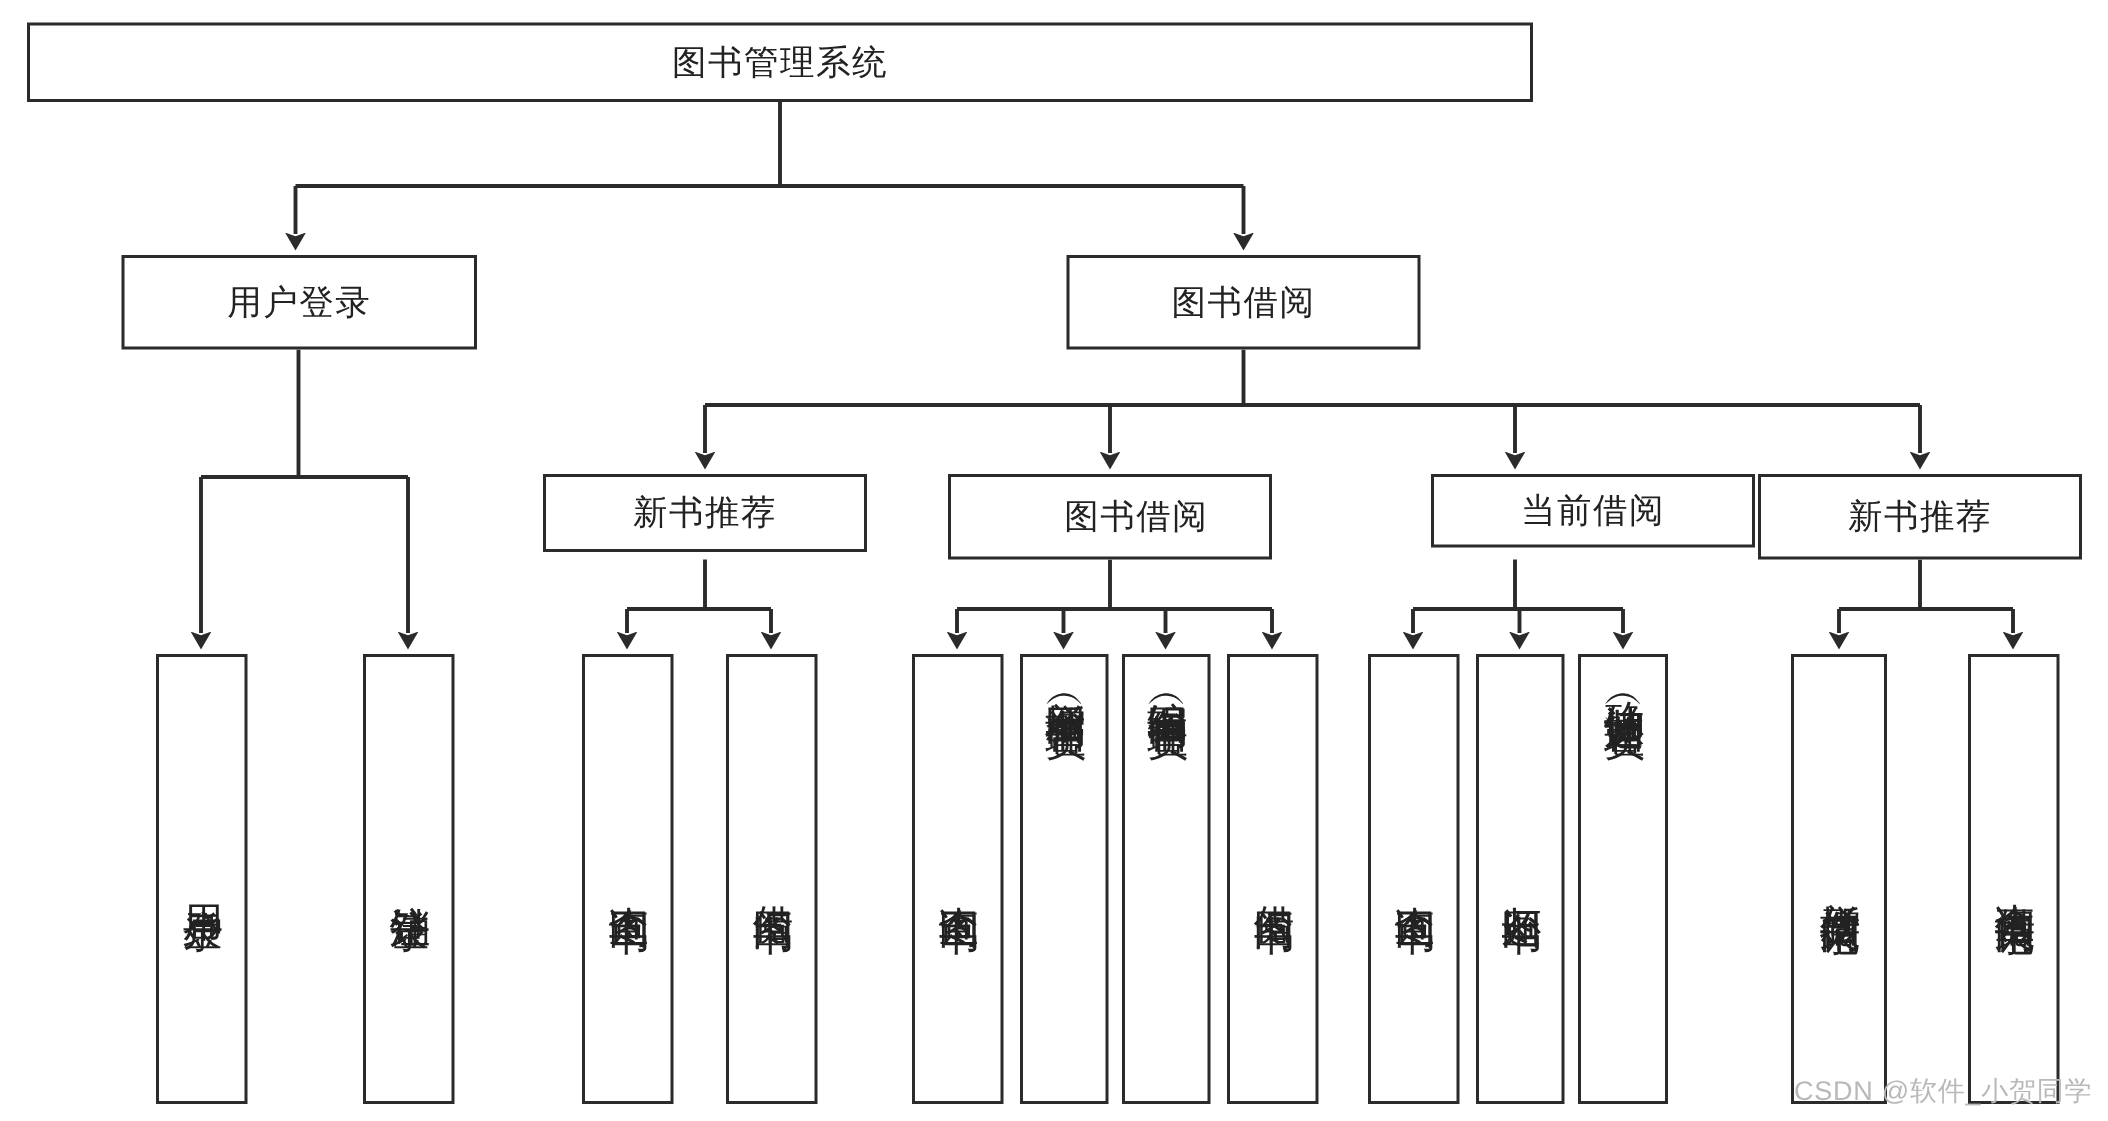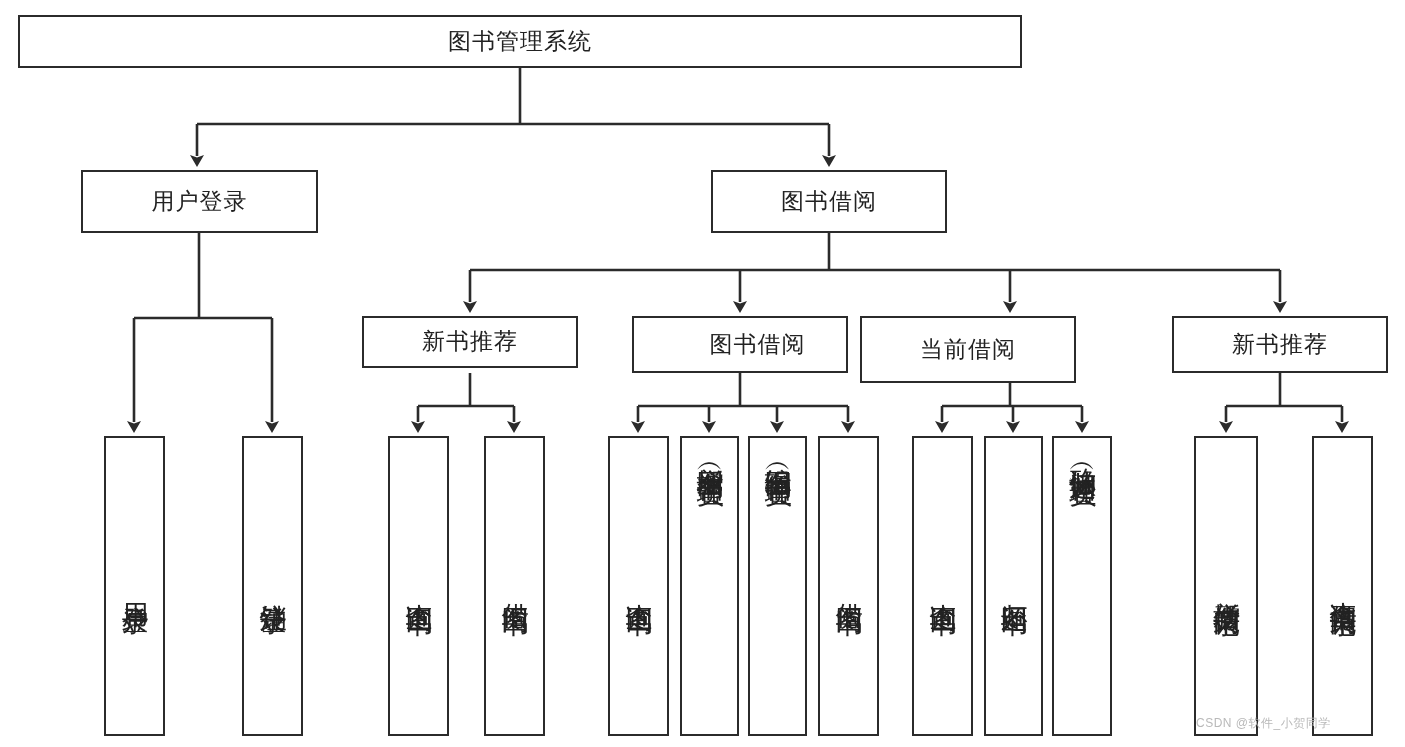--- a/index.html
+++ b/index.html
@@ -61,21 +61,21 @@
     letter-spacing: 2px;
     white-space: nowrap;
     height: auto;
   }
   .node.vert.centered {
     align-items: center;
     padding-top: 0;
   }
   .watermark {
     position: absolute;
-    font-size: 12px;
+    font-size: 18px;
     color: #b9b9b9;
     white-space: nowrap;
     letter-spacing: 0.5px;
   }
 </style>
 </head>
 <body>
 
 <div id="canvas">
 
@@ -139,21 +139,21 @@
   <div class="node horiz" style="left:711px; top:170px; width:236px; height:63px;">
     <span class="lbl">图书借阅</span>
   </div>
 
   <div class="node horiz" style="left:362px; top:316px; width:216px; height:52px;">
     <span class="lbl">新书推荐</span>
   </div>
   <div class="node horiz" style="left:632px; top:316px; width:216px; height:57px;padding-left:35px;">
     <span class="lbl">图书借阅</span>
   </div>
-  <div class="node horiz" style="left:860px; top:316px; width:216px; height:67px;">
+  <div class="node horiz" style="left:954px; top:316px; width:216px; height:49px;">
     <span class="lbl">当前借阅</span>
   </div>
   <div class="node horiz" style="left:1172px; top:316px; width:216px; height:57px;">
     <span class="lbl">新书推荐</span>
   </div>
 
   <div class="node vert centered" style="left:104px; top:436px; width:61px; height:300px;">
     <span class="lbl">用户登录</span>
   </div>
   <div class="node vert centered" style="left:242px; top:436px; width:61px; height:300px;">

